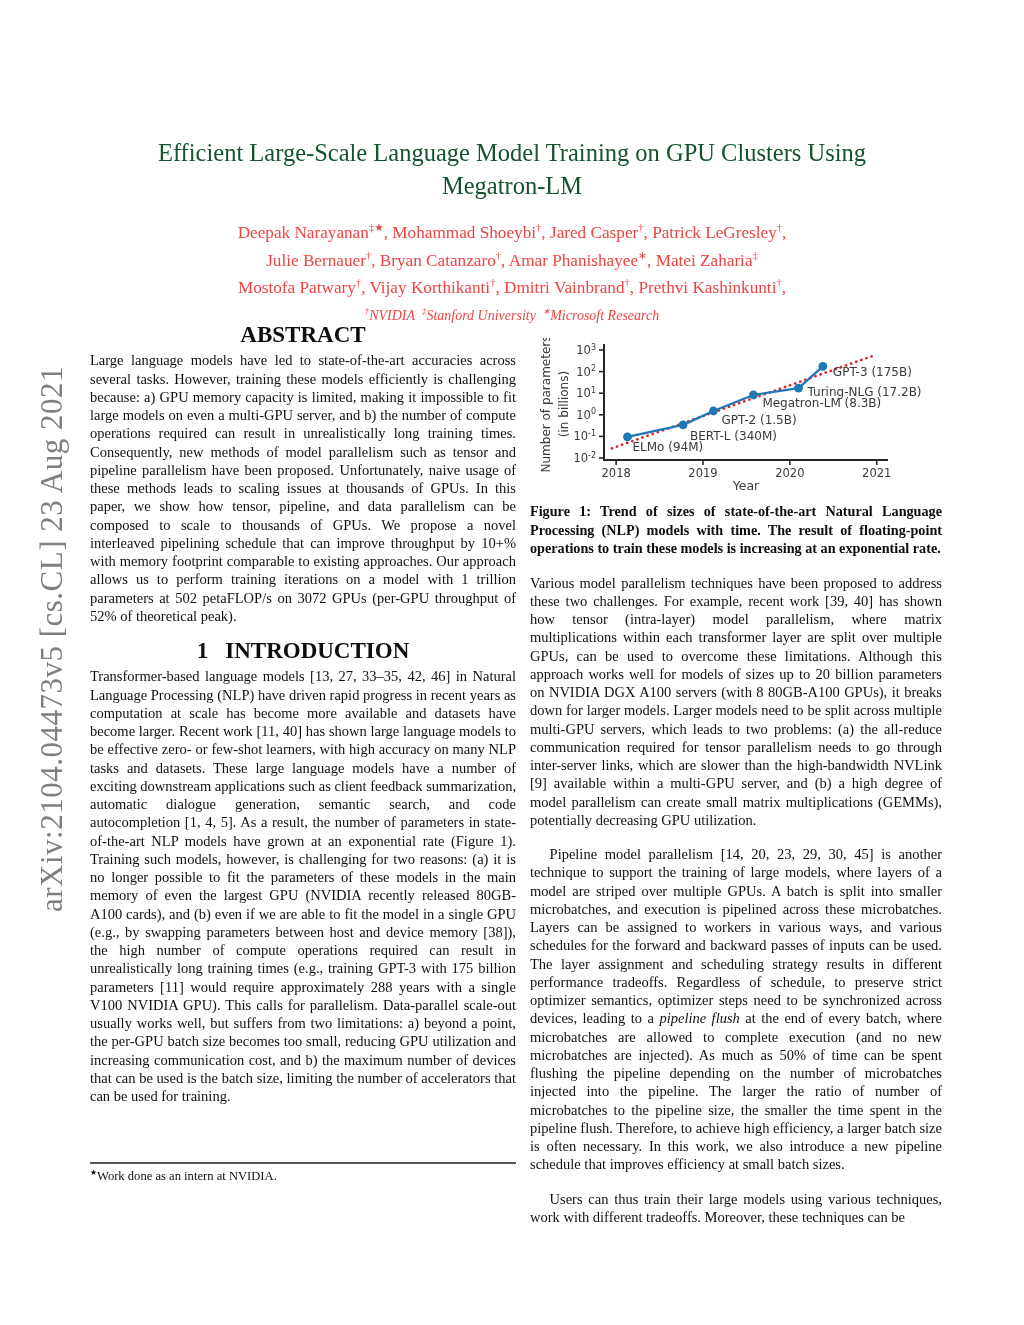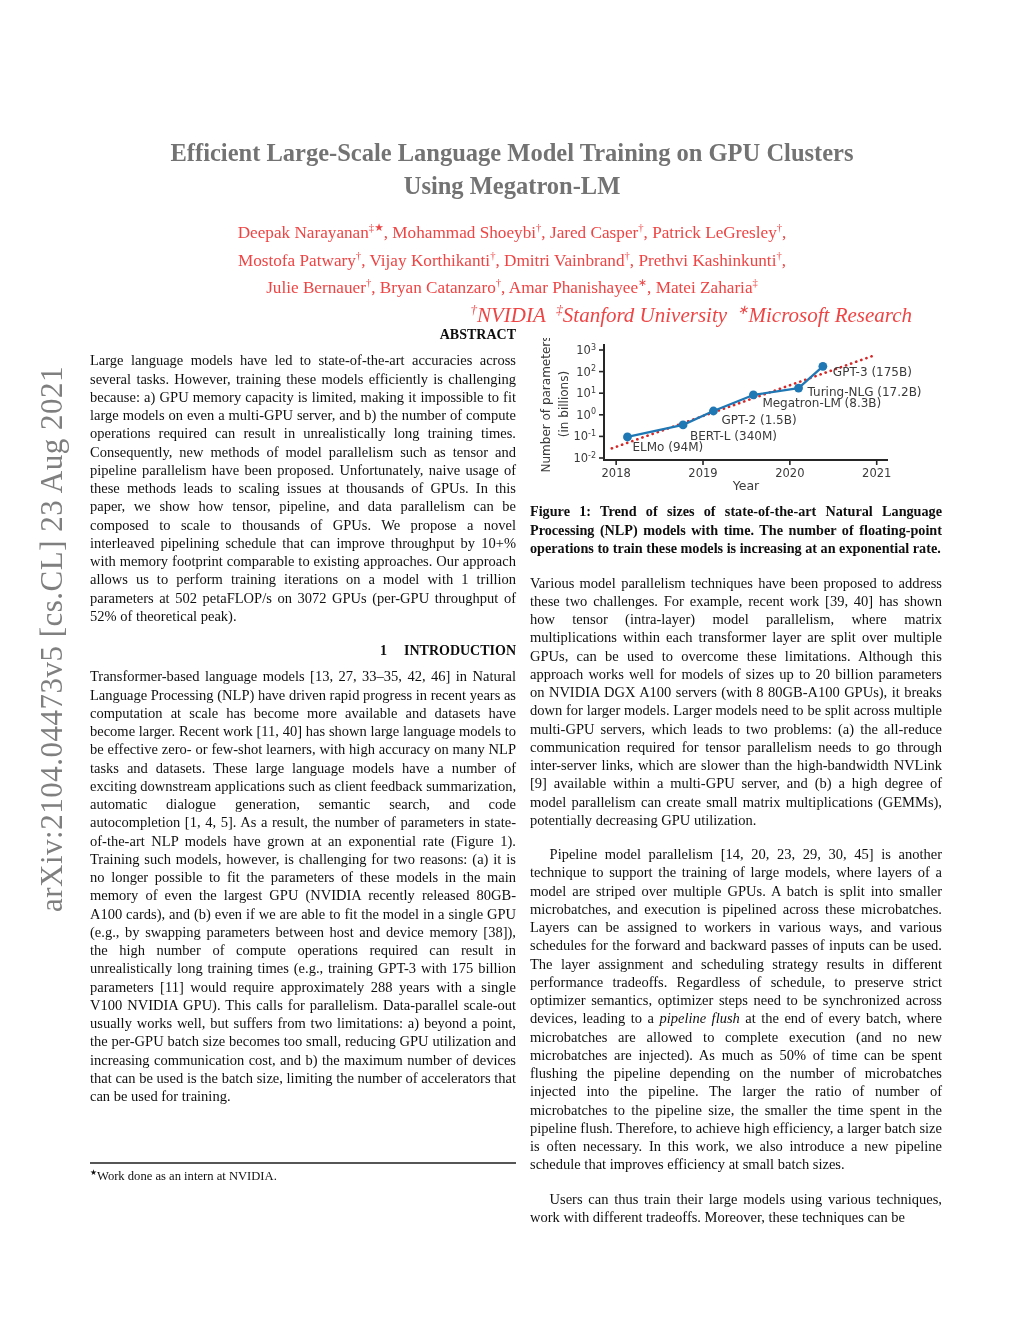--- a/index.html
+++ b/index.html
@@ -9,34 +9,34 @@
 
   .watermark {
     position:absolute; left:-258px; top:621px; width:620px; height:36px;
     transform:rotate(-90deg); transform-origin:center;
     text-align:center; font-size:31px; letter-spacing:0.5px; color:#7f7f7f;
     font-family:"Liberation Serif", serif; white-space:nowrap;
   }
 
   .title {
     position:absolute; top:136px; left:142px; width:740px;
-    text-align:center; font-size:24.5px; font-weight:bold; line-height:1.36; color:#737373;
+    text-align:center; font-size:24.5px; font-weight:normal; line-height:1.36; color:#14532d;
   }
   .authors {
     position:absolute; top:219px; left:112px; width:800px;
     text-align:center; font-size:17.2px; line-height:27.5px; color:#ef4444;
   }
-  .authors .affil { font-size:21px; font-style:italic;text-align:right; }
+  .authors .affil { font-size:14px; font-style:italic; }
   sup { font-size:62%; vertical-align:super; line-height:0; }
 
   .col { position:absolute; text-align:justify; font-size:14.5px; line-height:18.25px; }
   #col-left  { left:90px;  top:326px; width:426px; }
   #col-right { left:530px; top:330px; width:412px; }
 
-  .sec-heading { font-size:14px; font-weight:bold; text-align:right; margin-bottom:7px; color:#0d0d0d; }
+  .sec-heading { font-size:23px; font-weight:bold; text-align:center; margin-bottom:7px; color:#0d0d0d; }
   #intro-heading { margin-top:17px; }
   .sec-gap { display:inline-block; width:17px; }
 
   .para { text-align:justify; }
   .para.indent { text-indent:1.35em; }
   #col-right .para { margin-top:16px; }
 
   .chart-wrap { width:420px; height:154px;margin-top:8px; }
   svg text { font-family:"DejaVu Sans", sans-serif; }
 
@@ -52,22 +52,22 @@
 <body>
 
 <div class="page">
 
   <div class="watermark">arXiv:2104.04473v5  [cs.CL]  23 Aug 2021</div>
 
   <div class="title">Efficient Large-Scale Language Model Training on GPU Clusters Using Megatron-LM</div>
 
   <div class="authors">
     <div>Deepak Narayanan<sup>‡★</sup>, Mohammad Shoeybi<sup>†</sup>, Jared Casper<sup>†</sup>, Patrick LeGresley<sup>†</sup>,</div>
+    <div>Julie Bernauer<sup>†</sup>, Bryan Catanzaro<sup>†</sup>, Amar Phanishayee<sup>∗</sup>, Matei Zaharia<sup>‡</sup></div>
     <div>Mostofa Patwary<sup>†</sup>, Vijay Korthikanti<sup>†</sup>, Dmitri Vainbrand<sup>†</sup>, Prethvi Kashinkunti<sup>†</sup>,</div>
-    <div>Julie Bernauer<sup>†</sup>, Bryan Catanzaro<sup>†</sup>, Amar Phanishayee<sup>∗</sup>, Matei Zaharia<sup>‡</sup></div>
     <div class="affil"><sup>†</sup>NVIDIA&nbsp;&nbsp;<sup>‡</sup>Stanford University&nbsp;&nbsp;<sup>∗</sup>Microsoft Research</div>
   </div>
 
   <div class="col" id="col-left">
     <h2 class="sec-heading">ABSTRACT</h2>
     <p class="para">Large language models have led to state-of-the-art accuracies across several tasks. However, training these models efficiently is challenging because: a) GPU memory capacity is limited, making it impossible to fit large models on even a multi-GPU server, and b) the number of compute operations required can result in unrealistically long training times. Consequently, new methods of model parallelism such as tensor and pipeline parallelism have been proposed. Unfortunately, naive usage of these methods leads to scaling issues at thousands of GPUs. In this paper, we show how tensor, pipeline, and data parallelism can be composed to scale to thousands of GPUs. We propose a novel interleaved pipelining schedule that can improve throughput by 10+% with memory footprint comparable to existing approaches. Our approach allows us to perform training iterations on a model with 1 trillion parameters at 502 petaFLOP/s on 3072 GPUs (per-GPU throughput of 52% of theoretical peak).</p>
 
     <h2 class="sec-heading" id="intro-heading"><span>1</span><span class="sec-gap"></span><span>INTRODUCTION</span></h2>
     <p class="para">Transformer-based language models [13, 27, 33–35, 42, 46] in Natural Language Processing (NLP) have driven rapid progress in recent years as computation at scale has become more available and datasets have become larger. Recent work [11, 40] has shown large language models to be effective zero- or few-shot learners, with high accuracy on many NLP tasks and datasets. These large language models have a number of exciting downstream applications such as client feedback summarization, automatic dialogue generation, semantic search, and code autocompletion [1, 4, 5]. As a result, the number of parameters in state-of-the-art NLP models have grown at an exponential rate (Figure 1). Training such models, however, is challenging for two reasons: (a) it is no longer possible to fit the parameters of these models in the main memory of even the largest GPU (NVIDIA recently released 80GB-A100 cards), and (b) even if we are able to fit the model in a single GPU (e.g., by swapping parameters between host and device memory [38]), the high number of compute operations required can result in unrealistically long training times (e.g., training GPT-3 with 175 billion parameters [11] would require approximately 288 years with a single V100 NVIDIA GPU). This calls for parallelism. Data-parallel scale-out usually works well, but suffers from two limitations: a) beyond a point, the per-GPU batch size becomes too small, reducing GPU utilization and increasing communication cost, and b) the maximum number of devices that can be used is the batch size, limiting the number of accelerators that can be used for training.</p>
   </div>
@@ -112,21 +112,21 @@
             <text x="191.43119266054265" y="85.99642880439728" font-size="12" fill="#3a3a3a">GPT-2 (1.5B)</text>
             <circle cx="223.3822629969347" cy="56.94791320467681" r="4.4" fill="#1f77b4"></circle>
             <text x="232.3822629969347" y="68.94791320467681" font-size="12" fill="#3a3a3a">Megatron-LM (8.3B)</text>
             <circle cx="268.5443425076336" cy="50.11258554679694" r="4.4" fill="#1f77b4"></circle>
             <text x="277.5443425076336" y="58.11258554679694" font-size="12" fill="#3a3a3a">Turing-NLG (17.2B)</text>
             <circle cx="292.8623853211051" cy="28.35037814837604" r="4.4" fill="#1f77b4"></circle>
             <text x="302.8623853211051" y="38.35037814837604" font-size="12" fill="#3a3a3a">GPT-3 (175B)</text>
           </g>
         </svg>
     </div>
-    <p class="fig-caption">Figure 1: Trend of sizes of state-of-the-art Natural Language Processing (NLP) models with time. The number of floating-point operations to train these models is increasing at an exponential rate.</p>
+    <p class="fig-caption">Figure 1: Trend of sizes of state-of-the-art Natural Language Processing (NLP) models with time. The result of floating-point operations to train these models is increasing at an exponential rate.</p>
     <p class="para">Various model parallelism techniques have been proposed to address these two challenges. For example, recent work [39, 40] has shown how tensor (intra-layer) model parallelism, where matrix multiplications within each transformer layer are split over multiple GPUs, can be used to overcome these limitations. Although this approach works well for models of sizes up to 20 billion parameters on NVIDIA DGX A100 servers (with 8 80GB-A100 GPUs), it breaks down for larger models. Larger models need to be split across multiple multi-GPU servers, which leads to two problems: (a) the all-reduce communication required for tensor parallelism needs to go through inter-server links, which are slower than the high-bandwidth NVLink [9] available within a multi-GPU server, and (b) a high degree of model parallelism can create small matrix multiplications (GEMMs), potentially decreasing GPU utilization.</p>
     <p class="para indent">Pipeline model parallelism [14, 20, 23, 29, 30, 45] is another technique to support the training of large models, where layers of a model are striped over multiple GPUs. A batch is split into smaller microbatches, and execution is pipelined across these microbatches. Layers can be assigned to workers in various ways, and various schedules for the forward and backward passes of inputs can be used. The layer assignment and scheduling strategy results in different performance tradeoffs. Regardless of schedule, to preserve strict optimizer semantics, optimizer steps need to be synchronized across devices, leading to a <i>pipeline flush</i> at the end of every batch, where microbatches are allowed to complete execution (and no new microbatches are injected). As much as 50% of time can be spent flushing the pipeline depending on the number of microbatches injected into the pipeline. The larger the ratio of number of microbatches to the pipeline size, the smaller the time spent in the pipeline flush. Therefore, to achieve high efficiency, a larger batch size is often necessary. In this work, we also introduce a new pipeline schedule that improves efficiency at small batch sizes.</p>
     <p class="para indent">Users can thus train their large models using various techniques, work with different tradeoffs. Moreover, these techniques can be</p>
   </div>
 
   <div class="footnote"><sup>★</sup>Work done as an intern at NVIDIA.</div>
 
 </div>
 
 </body></html>

